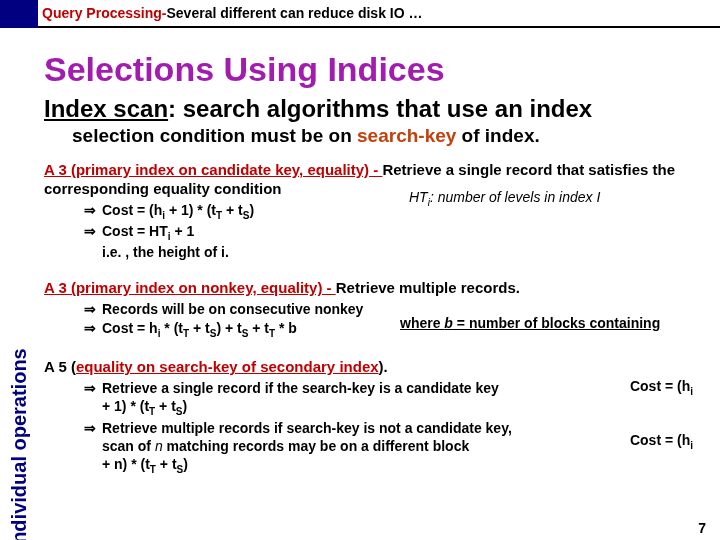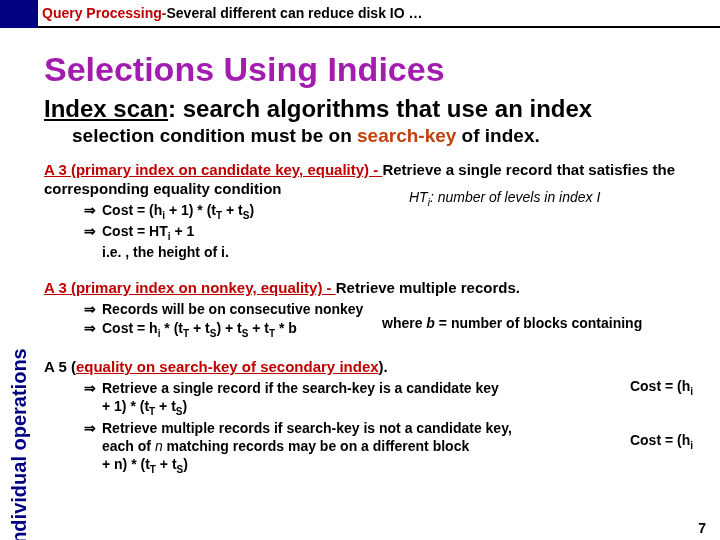--- a/index.html
+++ b/index.html
@@ -192,42 +192,42 @@
           <span class="btext">Records will be on consecutive nonkey</span>
         </div>
         <div class="bullet">
           <span class="arrow">⇒</span>
           <span class="btext">
             <span>Cost = h</span><sub>i</sub><span> * (t</span><sub>T</sub><span> + t</span><sub>S</sub><span>) + t</span><sub>S</sub><span> + t</span><sub>T</sub><span> * b</span>
             <br>
           </span>
         </div>
       </div>
-      <div class="aside" style="left:338px; top:36px; font-style:normal; font-weight:bold;">
+      <div class="aside" style="left:356px; top:36px; font-style:normal; font-weight:bold;text-decoration:underline;">
         <span>where </span><span style="font-style:italic;">b</span><span> = number of blocks containing</span>
       </div>
     </div>
 
     <div class="section" style="position:relative; margin-bottom:0;">
       <div class="sec-head">
         <span>A 5 (</span><span class="red">equality on search-key of secondary index</span><span>).</span>
       </div>
       <div class="bullets">
         <div class="bullet">
           <span class="arrow">⇒</span>
           <span class="btext">
             <span>Retrieve a single record if the search-key is a candidate key</span><br>
             <span>+ 1) * (t</span><sub>T</sub><span> + t</span><sub>S</sub><span>)</span>
           </span>
         </div>
         <div class="bullet">
           <span class="arrow">⇒</span>
           <span class="btext">
             <span>Retrieve multiple records if search-key is not a candidate key,</span><br>
-            <span>each of </span><span class="ital">n </span><span>matching records may be on a different block</span><br>
+            <span>scan of </span><span class="ital">n </span><span>matching records may be on a different block</span><br>
             <span>+ n) * (t</span><sub>T</sub><span> + t</span><sub>S</sub><span>)</span>
           </span>
         </div>
       </div>
       <div class="cost-right" style="top:20px;">
         <span>Cost =  (h</span><sub>i</sub>
       </div>
       <div class="cost-right" style="top:74px;">
         <span>Cost =  (h</span><sub>i</sub>
       </div>

